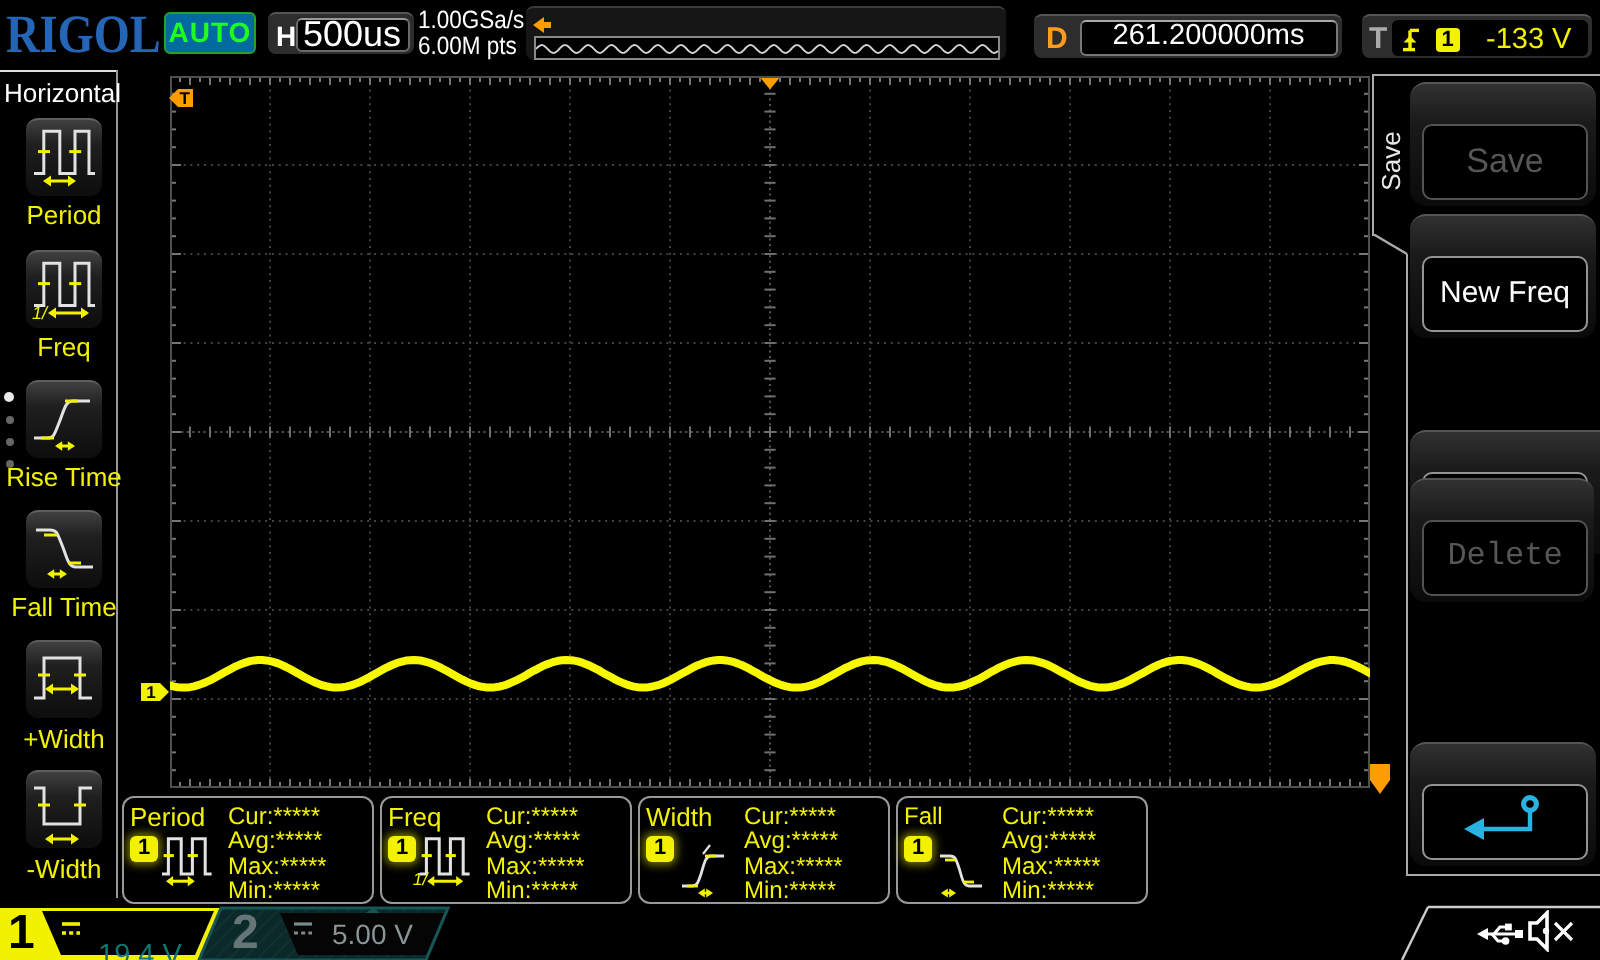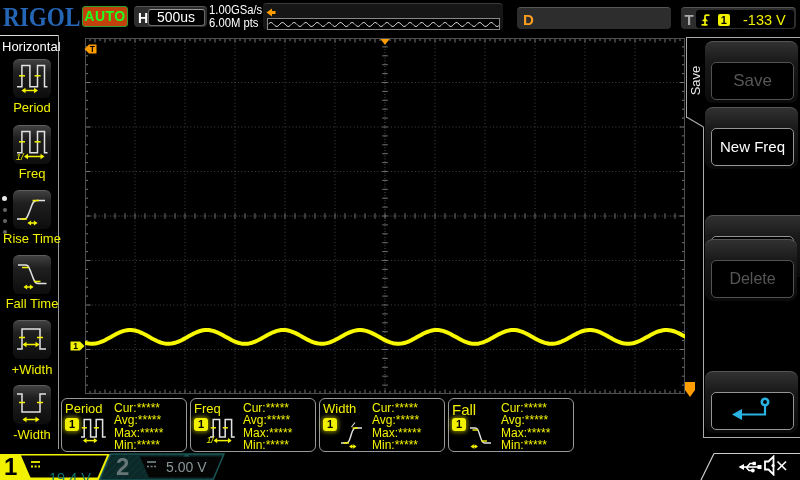--- a/index.html
+++ b/index.html
@@ -2,38 +2,39 @@
 <html><head><meta charset="utf-8">
 <style>
 *{margin:0;padding:0;box-sizing:border-box;}
 html,body{width:800px;height:480px;background:#000;overflow:hidden;}
 body{font-family:"Liberation Sans",sans-serif;position:relative;}
 .abs{position:absolute;}
 </style></head>
 <body>
 
 <div class="abs" style="left:3px;top:5px;width:92px;height:25px;color:#2565b5;font-family:'Liberation Serif',serif;font-weight:bold;font-size:27px;line-height:25px;transform:scaleX(0.86);transform-origin:0 0;">RIGOL</div>
-<div class="abs" style="left:82px;top:6px;width:46px;height:21px;border:1.5px solid #2c9c2c;border-radius:3px;background:#c2410c;color:#1fff1f;font-weight:bold;font-size:14px;letter-spacing:0.5px;text-align:center;line-height:18.5px;">AUTO</div>
+<div class="abs" style="left:82px;top:6px;width:46px;height:21px;border:1.5px solid #2c9c2c;border-radius:3px;background:#0369a1;color:#1fff1f;font-weight:bold;font-size:14px;letter-spacing:0.5px;text-align:center;line-height:18.5px;">AUTO</div>
 <div class="abs" style="left:134px;top:6px;width:73px;height:21px;background:#2d2d2d;border-radius:4px;border-top:1px solid #555;">
   <span class="abs" style="left:4px;top:2.5px;color:#fff;font-weight:bold;font-size:14px;">H</span>
-  <div class="abs" style="left:13.5px;top:2px;width:57px;height:17px;background:#000;border-radius:3px;border:1px solid #6a6a6a;border-top-color:#999;color:#fff;font-size:14px;text-align:center;line-height:15px;">500us</div>
+  <div class="abs" style="left:13.5px;top:2px;width:57px;height:17px;background:#000;border-radius:3px;border:1px solid #6a6a6a;border-top-color:#999;color:#fff;font-size:18px;text-align:center;line-height:15px;">500us</div>
 </div>
 <div class="abs" style="left:209px;top:4px;color:#fff;font-size:12.5px;line-height:12.5px;white-space:nowrap;transform:scaleX(0.9);transform-origin:0 0;">1.00GSa/s<br>6.00M pts</div>
 <div class="abs" style="left:263px;top:3px;width:240px;height:27px;background:#161616;border-radius:4px;border-top:1px solid #3a3a3a;">
   <svg class="abs" style="left:2.5px;top:4px;" width="10" height="9" viewBox="0 0 10 9">
       <path d="M0.5,4.5 L6,0.5 L6,3 L9.5,3 L9.5,6 L6,6 L6,8.5 Z" fill="#ff9c00"></path>
     </svg>
   <div class="abs" style="left:4px;top:13.5px;width:232.5px;height:12.5px;border:1px solid #888;background:#000;">
     <svg width="231" height="11" viewBox="0 0 231 12" preserveAspectRatio="none" style="display:block">
         <path d="M0.0,6.0 L1.0,4.9 L2.0,4.1 L3.0,3.8 L4.0,4.2 L5.0,5.1 L6.0,6.2 L7.0,7.3 L8.0,8.0 L9.0,8.2 L10.0,7.7 L11.0,6.7 L12.0,5.5 L13.0,4.5 L14.0,3.9 L15.0,3.9 L16.0,4.5 L17.0,5.5 L18.0,6.7 L19.0,7.7 L20.0,8.2 L21.0,8.0 L22.0,7.3 L23.0,6.2 L24.0,5.1 L25.0,4.2 L26.0,3.8 L27.0,4.1 L28.0,4.9 L29.0,6.0 L30.0,7.1 L31.0,7.9 L32.0,8.2 L33.0,7.8 L34.0,6.9 L35.0,5.8 L36.0,4.7 L37.0,4.0 L38.0,3.8 L39.0,4.3 L40.0,5.3 L41.0,6.5 L42.0,7.5 L43.0,8.1 L44.0,8.1 L45.0,7.5 L46.0,6.5 L47.0,5.3 L48.0,4.3 L49.0,3.8 L50.0,4.0 L51.0,4.7 L52.0,5.8 L53.0,6.9 L54.0,7.8 L55.0,8.2 L56.0,7.9 L57.0,7.1 L58.0,6.0 L59.0,4.9 L60.0,4.1 L61.0,3.8 L62.0,4.2 L63.0,5.1 L64.0,6.2 L65.0,7.3 L66.0,8.0 L67.0,8.2 L68.0,7.7 L69.0,6.7 L70.0,5.5 L71.0,4.5 L72.0,3.9 L73.0,3.9 L74.0,4.5 L75.0,5.5 L76.0,6.7 L77.0,7.7 L78.0,8.2 L79.0,8.0 L80.0,7.3 L81.0,6.2 L82.0,5.1 L83.0,4.2 L84.0,3.8 L85.0,4.1 L86.0,4.9 L87.0,6.0 L88.0,7.1 L89.0,7.9 L90.0,8.2 L91.0,7.8 L92.0,6.9 L93.0,5.8 L94.0,4.7 L95.0,4.0 L96.0,3.8 L97.0,4.3 L98.0,5.3 L99.0,6.5 L100.0,7.5 L101.0,8.1 L102.0,8.1 L103.0,7.5 L104.0,6.5 L105.0,5.3 L106.0,4.3 L107.0,3.8 L108.0,4.0 L109.0,4.7 L110.0,5.8 L111.0,6.9 L112.0,7.8 L113.0,8.2 L114.0,7.9 L115.0,7.1 L116.0,6.0 L117.0,4.9 L118.0,4.1 L119.0,3.8 L120.0,4.2 L121.0,5.1 L122.0,6.2 L123.0,7.3 L124.0,8.0 L125.0,8.2 L126.0,7.7 L127.0,6.7 L128.0,5.5 L129.0,4.5 L130.0,3.9 L131.0,3.9 L132.0,4.5 L133.0,5.5 L134.0,6.7 L135.0,7.7 L136.0,8.2 L137.0,8.0 L138.0,7.3 L139.0,6.2 L140.0,5.1 L141.0,4.2 L142.0,3.8 L143.0,4.1 L144.0,4.9 L145.0,6.0 L146.0,7.1 L147.0,7.9 L148.0,8.2 L149.0,7.8 L150.0,6.9 L151.0,5.8 L152.0,4.7 L153.0,4.0 L154.0,3.8 L155.0,4.3 L156.0,5.3 L157.0,6.5 L158.0,7.5 L159.0,8.1 L160.0,8.1 L161.0,7.5 L162.0,6.5 L163.0,5.3 L164.0,4.3 L165.0,3.8 L166.0,4.0 L167.0,4.7 L168.0,5.8 L169.0,6.9 L170.0,7.8 L171.0,8.2 L172.0,7.9 L173.0,7.1 L174.0,6.0 L175.0,4.9 L176.0,4.1 L177.0,3.8 L178.0,4.2 L179.0,5.1 L180.0,6.2 L181.0,7.3 L182.0,8.0 L183.0,8.2 L184.0,7.7 L185.0,6.7 L186.0,5.5 L187.0,4.5 L188.0,3.9 L189.0,3.9 L190.0,4.5 L191.0,5.5 L192.0,6.7 L193.0,7.7 L194.0,8.2 L195.0,8.0 L196.0,7.3 L197.0,6.2 L198.0,5.1 L199.0,4.2 L200.0,3.8 L201.0,4.1 L202.0,4.9 L203.0,6.0 L204.0,7.1 L205.0,7.9 L206.0,8.2 L207.0,7.8 L208.0,6.9 L209.0,5.8 L210.0,4.7 L211.0,4.0 L212.0,3.8 L213.0,4.3 L214.0,5.3 L215.0,6.5 L216.0,7.5 L217.0,8.1 L218.0,8.1 L219.0,7.5 L220.0,6.5 L221.0,5.3 L222.0,4.3 L223.0,3.8 L224.0,4.0 L225.0,4.7 L226.0,5.8 L227.0,6.9 L228.0,7.8 L229.0,8.2 L230.0,7.9 L231.0,7.1" fill="none" stroke="#d5d5d5" stroke-width="1"></path>
       </svg>
   </div>
 </div>
 <div class="abs" style="left:517px;top:7px;width:154px;height:22px;background:#2d2d2d;border-radius:4px;border-top:1px solid #555;">
   <span class="abs" style="left:6px;top:3px;color:#ff9c1e;font-weight:bold;font-size:15px;">D</span>
+  <div class="abs" style="left:23px;top:2px;width:128.5px;height:18px;background:#000;border-radius:3px;border:1px solid #777;border-top-color:#aaa;color:#fff;font-size:14.5px;text-align:center;line-height:15.5px;">261.200000ms</div>
 </div>
 <div class="abs" style="left:681px;top:7px;width:115px;height:22px;background:#2d2d2d;border-radius:4px;border-top:1px solid #555;">
   <span class="abs" style="left:3.5px;top:3px;color:#aaa;font-weight:bold;font-size:15px;">T</span>
   <div class="abs" style="left:14.5px;top:2px;width:98px;height:18px;background:#000;border-radius:3px;"></div>
   <span class="abs" style="left:62px;top:4px;color:#f2f200;font-size:14.5px;">-133&nbsp;V</span>
   <svg class="abs" style="left:19.5px;top:5.5px;" width="13" height="12" viewBox="0 0 13 12">
       <g stroke="#f2f200" stroke-width="1.7" fill="none">
         <line x1="0.5" y1="10.8" x2="6.5" y2="10.8"></line>
         <line x1="4" y1="11.5" x2="4" y2="1.2"></line>
         <line x1="4" y1="1.2" x2="8.5" y2="1.2"></line>
@@ -584,21 +585,21 @@
   </div>
 <div class="abs" style="left:705px;top:41px;width:92.5px;height:61.5px;border-radius:8px;background:linear-gradient(#313131,#1a1a1a 32%,#0a0a0a 100%);border-top:1px solid #555;">
     <div class="abs" style="left:6px;top:20px;width:83px;height:37.5px;background:#000;border:1.3px solid #525252;border-radius:5px;color:#565656;font-size:17px;text-align:center;line-height:35px;white-space:nowrap;">Save</div>
   </div>
 <div class="abs" style="left:705px;top:107px;width:92.5px;height:61.5px;border-radius:8px;background:linear-gradient(#313131,#1a1a1a 32%,#0a0a0a 100%);border-top:1px solid #555;">
     <div class="abs" style="left:6px;top:20px;width:83px;height:37.5px;background:#000;border:1.3px solid #949494;border-radius:5px;color:#fff;font-size:15px;text-align:center;line-height:35px;white-space:nowrap;">New Freq</div>
   </div>
 <div class="abs" style="left:705px;top:173px;width:114px;height:61.5px;border-radius:8px;background:linear-gradient(#313131,#1a1a1a 32%,#0a0a0a 100%);border-top:1px solid #555;margin-top:42px;">
     <div class="abs" style="left:6px;top:20px;width:83px;height:37.5px;background:#000;border:1.3px solid #949494;border-radius:5px;color:#fff;font-size:15px;text-align:center;line-height:35px;white-space:nowrap;">NewFolder</div>
   </div>
-<div class="abs" style="left:705px;top:239px;width:92px;height:61.5px;border-radius:8px;background:linear-gradient(#313131,#1a1a1a 32%,#0a0a0a 100%);border-top:1px solid #555;">
+<div class="abs" style="left:705px;top:239px;width:92px;height:61.5px;border-radius:8px;background:linear-gradient(#313131,#1a1a1a 32%,#0a0a0a 100%);border-top:1px solid #555;font-family:Liberation Mono, monospace;">
     <div class="abs" style="left:6px;top:20px;width:83px;height:37.5px;background:#000;border:1.3px solid #525252;border-radius:5px;color:#565656;font-size:16px;text-align:center;line-height:35px;white-space:nowrap;">Delete</div>
   </div>
 <div class="abs" style="left:705px;top:371px;width:92.5px;height:61.5px;border-radius:8px;background:linear-gradient(#313131,#1a1a1a 32%,#0a0a0a 100%);border-top:1px solid #555;">
     <div class="abs" style="left:6px;top:20px;width:83px;height:37.5px;background:#000;border:1.3px solid #949494;border-radius:5px;">
       <svg width="80" height="34" viewBox="0 0 80 34" style="display:block">
         <path d="M53,12 L53,21.5 L28,21.5" fill="none" stroke="#29b2e2" stroke-width="2.2"></path>
         <circle cx="53" cy="9" r="3.2" fill="none" stroke="#29b2e2" stroke-width="2.6"></circle>
         <path d="M20,21.5 L30,16 L30,27 Z" fill="#29b2e2"></path>
       </svg>
     </div>
@@ -659,21 +660,21 @@
       </g>
     </svg>
     <div class="abs" style="left:52px;top:2.5px;color:#f2f200;font-size:12px;line-height:12.6px;">
       <div style="height:12.6px;">Cur:*****</div>
       <div style="height:12.6px;">Avg:*****</div>
       <div style="height:12.6px;">Max:*****</div>
       <div style="height:12.6px;">Min:*****</div>
     </div>
   </div>
 <div class="abs" style="left:448px;top:398px;width:126px;height:54px;background:#000;border:1.5px solid #999;border-radius:6px;">
-    <div class="abs" style="left:3px;top:2px;color:#f2f200;font-size:15px;">Fall</div>
+    <div class="abs" style="left:3px;top:2px;color:#f2f200;font-size:12px;">Fall</div>
     <div class="abs" style="left:3px;top:18.5px;width:14px;height:13px;background:#f2f200;border-radius:3px;box-shadow:0 0 4px 1.5px rgba(240,240,0,0.5);color:#000;font-weight:bold;font-size:11px;text-align:center;line-height:13px;">1</div>
     <svg class="abs" style="left:14px;top:16px;" width="37" height="35" viewBox="0 0 37 35">
       <g transform="translate(7,4)">
         <path d="M0,9 L5,9 C7.5,9 8,10.5 9.5,15 C11,19.5 11.5,24 14.5,24 L21,24" fill="none" stroke="#e2e2e2" stroke-width="1.4"></path>
         <line x1="2.5" y1="11" x2="8" y2="11" stroke="#f2f200" stroke-width="1.4"></line>
         <line x1="11.5" y1="22" x2="17" y2="22" stroke="#f2f200" stroke-width="1.4"></line>
         <line x1="1.7" y1="27.5" x2="6.8" y2="27.5" stroke="#f2f200" stroke-width="1.3"></line>
         <path d="M0.5,27.5 l3.4000000000000004,-2.2 v4.4 Z" fill="#f2f200"></path>
         <path d="M8,27.5 l-3.4000000000000004,-2.2 v4.4 Z" fill="#f2f200"></path>
       </g>

